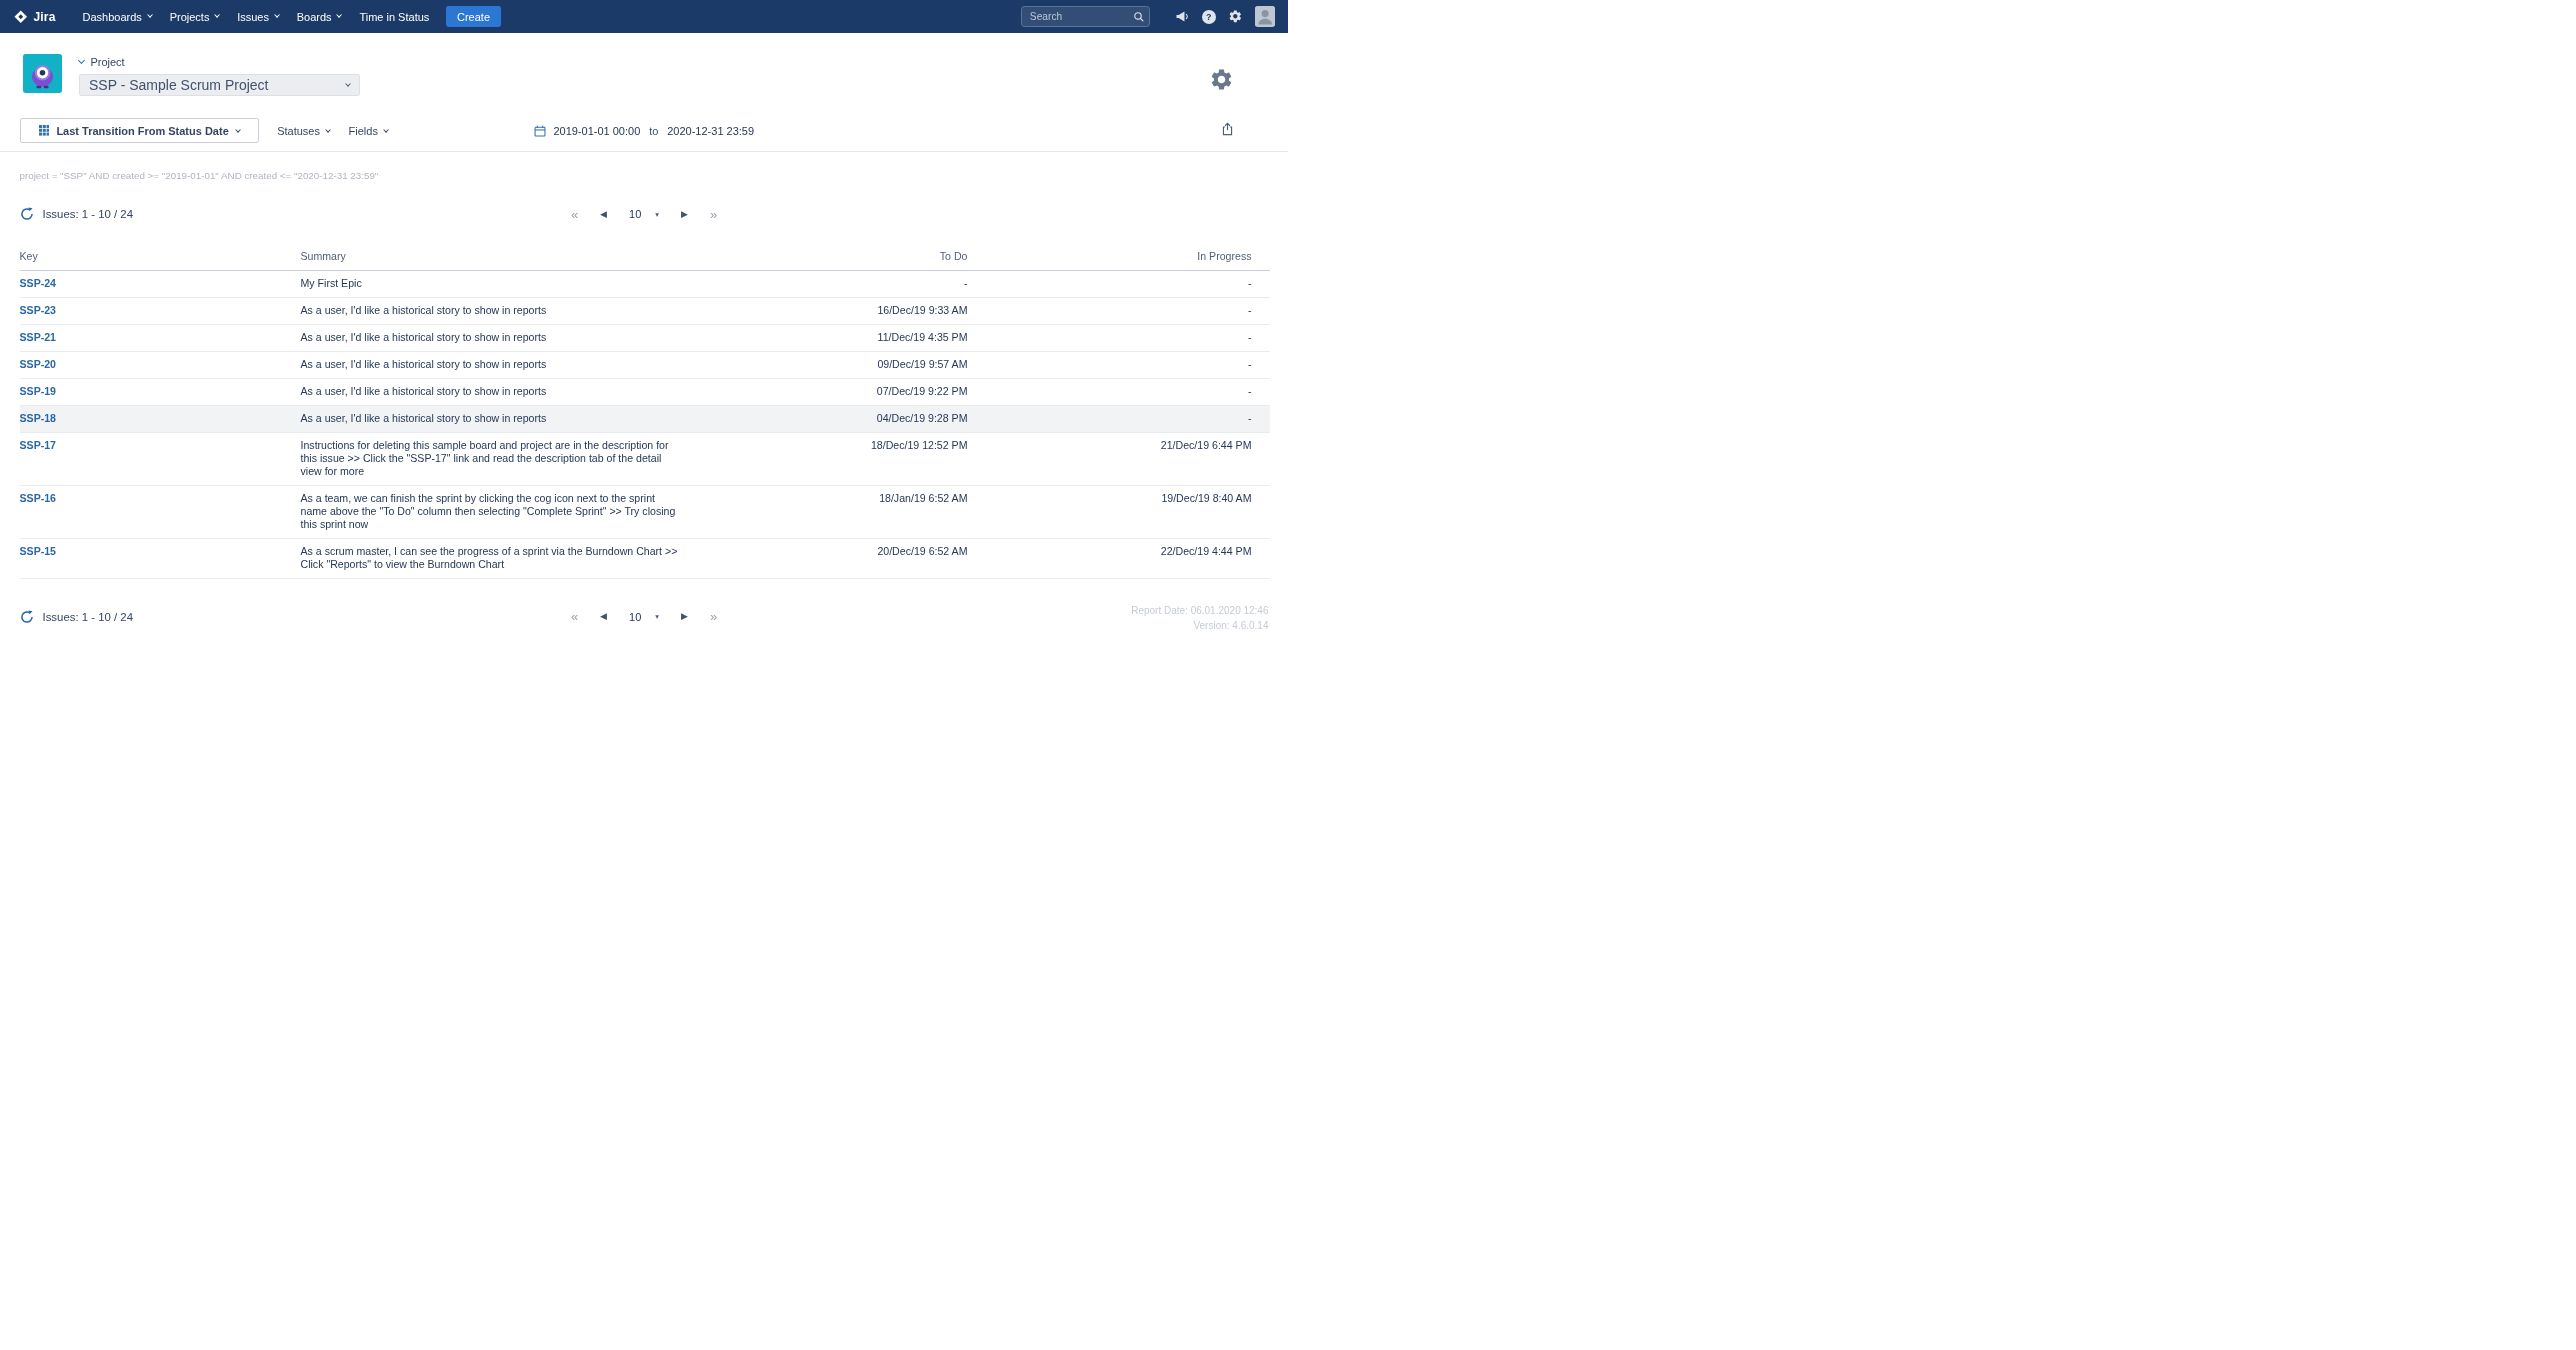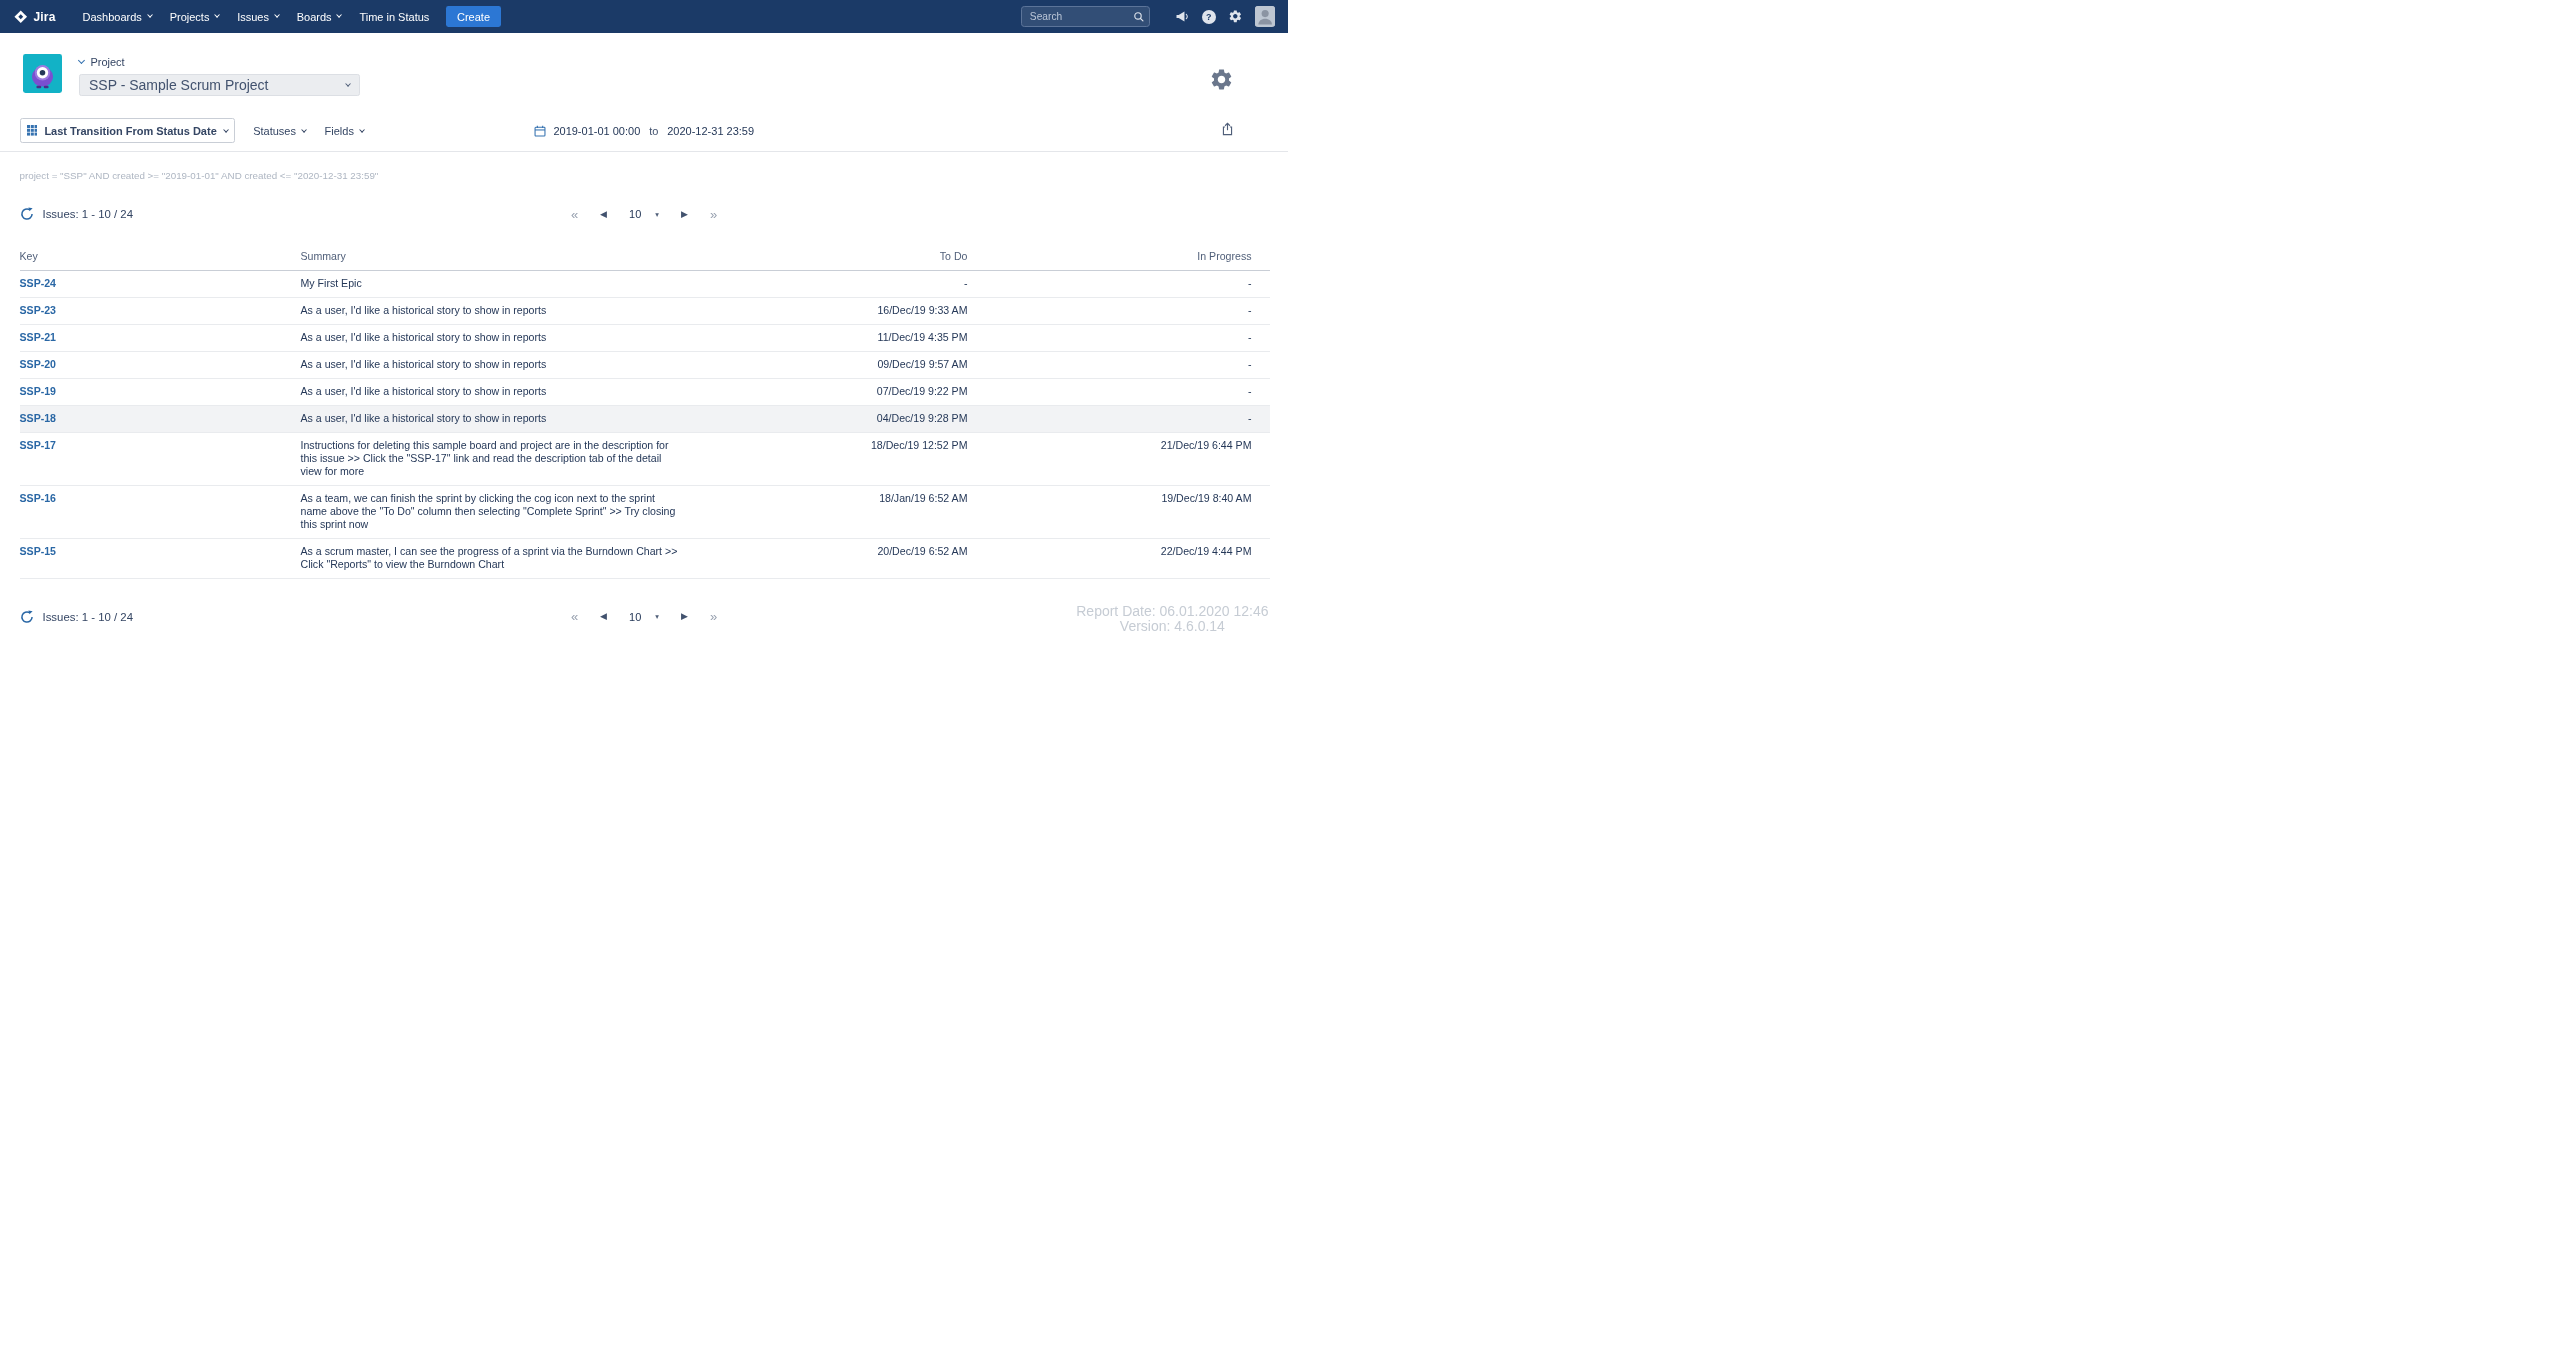--- a/index.html
+++ b/index.html
@@ -32,21 +32,21 @@
   .project-header { display: flex; padding: 21px 19.5px 0 23px; position: relative; }
   .project-avatar { width: 39px; height: 39px; border-radius: 2.4px; margin-right: 17px; flex: none; }
   .project-label-row { display: flex; align-items: center; gap: 6.5px; margin-top: 1.6px; font-size: 11px; color: #344563; cursor: pointer; }
   .chev-blue { color: #3572b0; width: 4.9px; height: 4.9px; }
   .project-select { margin-top: 6.5px; width: 281px; height: 22px; background: #ebedf0; border: 0.8px solid #dcdfe4; border-radius: 2.4px; display: flex; align-items: center; justify-content: space-between; padding: 0 9px; font-size: 14px; color: #42526e; cursor: pointer; }
   .chev-gray { color: #505f79; }
   .report-settings { position: absolute; right: 54px; top: 34px; background: none; border: none; padding: 0; cursor: pointer; color: #6b778c; }
 
   
   .toolbar { position: relative; display: flex; align-items: center; margin-top: 22px; padding: 0 19.5px; height: 25px; }
-  .report-type-btn { display: flex; align-items: center; gap: 7.3px; background: #fff; border: 0.8px solid #c9ced6; border-radius: 2.4px; height: 25px; padding: 0 6px; font-size: 11px; font-weight: 700; color: #344563; cursor: pointer; }
+  .report-type-btn { display: flex; align-items: center; gap: 7.3px; background: #fff; border: 0.8px solid #c9ced6; border-radius: 2.4px; height: 25px; padding: 0 18px; font-size: 11px; font-weight: 700; color: #344563; cursor: pointer; }
   .text-dd { display: flex; align-items: center; gap: 6.5px; margin-left: 18px; background: none; border: none; font-size: 11px; color: #344563; cursor: pointer; padding: 0; }
   .date-range { position: absolute; left: 50%; transform: translateX(-50%); display: flex; align-items: center; gap: 7.3px; font-size: 11px; color: #253858; cursor: pointer; white-space: nowrap; }
   .date-sep { color: #42526e; margin: 0 1.6px; }
   .export-btn { position: absolute; right: 54px; background: none; border: none; padding: 0; cursor: pointer; color: #505f79; }
 
   .divider { border-bottom: 0.8px solid #e4e6ea; margin-top: 8.1px; }
   .query-text { padding: 0 19.5px; margin-top: 18px; font-size: 9.8px; color: #aeb6c2; }
 
   
   .issues-bar { position: relative; margin-top: 20.3px; padding: 0 19.5px; height: 26px; display: flex; align-items: center; }
@@ -67,21 +67,21 @@
   .th-todo, .cell-todo { padding-right: 21px !important; }
   .th-inprog, .cell-inprog { padding-right: 18px !important; }
   .issues-table td { font-size: 10.6px; color: #253858; padding: 6.5px 0; border-bottom: 0.8px solid #e9ebee; vertical-align: top; line-height: 13px; }
   .cell-key a { color: #2a67a5; font-weight: 700; text-decoration: none; cursor: pointer; }
   .cell-summary { padding-right: 16.3px !important; }
   .cell-date { text-align: right; }
   tr.highlight { background: #f2f3f5; }
 
   
   .footer-bar { margin-top: 25px; }
-  .report-meta { position: absolute; right: 19.5px; top: 0.8px; text-align: center; font-size: 14px; color: #c6ccd4; line-height: 14.6px; }
+  .report-meta { position: absolute; right: 19.5px; top: 0.8px; text-align: right; font-size: 10px; color: #c6ccd4; line-height: 14.6px; }
 
   .hidden-defs { position: absolute; width: 0; height: 0; overflow: hidden; }
 </style>
 </head>
 <body>
 
 <svg class="hidden-defs" aria-hidden="true">
   <symbol id="icon-gear" viewBox="0 0 24 24">
     <path fill="currentColor" d="M19.14,12.94c0.04-0.3,0.06-0.61,0.06-0.94c0-0.32-0.02-0.64-0.07-0.94l2.03-1.58c0.18-0.14,0.23-0.41,0.12-0.61 l-1.92-3.32c-0.12-0.22-0.37-0.29-0.59-0.22l-2.39,0.96c-0.5-0.38-1.03-0.7-1.62-0.94L14.4,2.81c-0.04-0.24-0.24-0.41-0.48-0.41 h-3.84c-0.24,0-0.43,0.17-0.47,0.41L9.25,5.35C8.66,5.59,8.12,5.92,7.63,6.29L5.24,5.33c-0.22-0.08-0.47,0-0.59,0.22L2.74,8.87 C2.62,9.08,2.66,9.34,2.86,9.48l2.03,1.58C4.84,11.36,4.8,11.69,4.8,12s0.02,0.64,0.07,0.94l-2.03,1.58 c-0.18,0.14-0.23,0.41-0.12,0.61l1.92,3.32c0.12,0.22,0.37,0.29,0.59,0.22l2.39-0.96c0.5,0.38,1.03,0.7,1.62,0.94l0.36,2.54 c0.05,0.24,0.24,0.41,0.48,0.41h3.84c0.24,0,0.44-0.17,0.47-0.41l0.36-2.54c0.59-0.24,1.13-0.56,1.62-0.94l2.39,0.96 c0.22,0.08,0.47,0,0.59-0.22l1.92-3.32c0.12-0.22,0.07-0.47-0.12-0.61L19.14,12.94z M12,15.6c-1.98,0-3.6-1.62-3.6-3.6 s1.62-3.6,3.6-3.6s3.6,1.62,3.6,3.6S13.98,15.6,12,15.6z"></path>
   </symbol>

